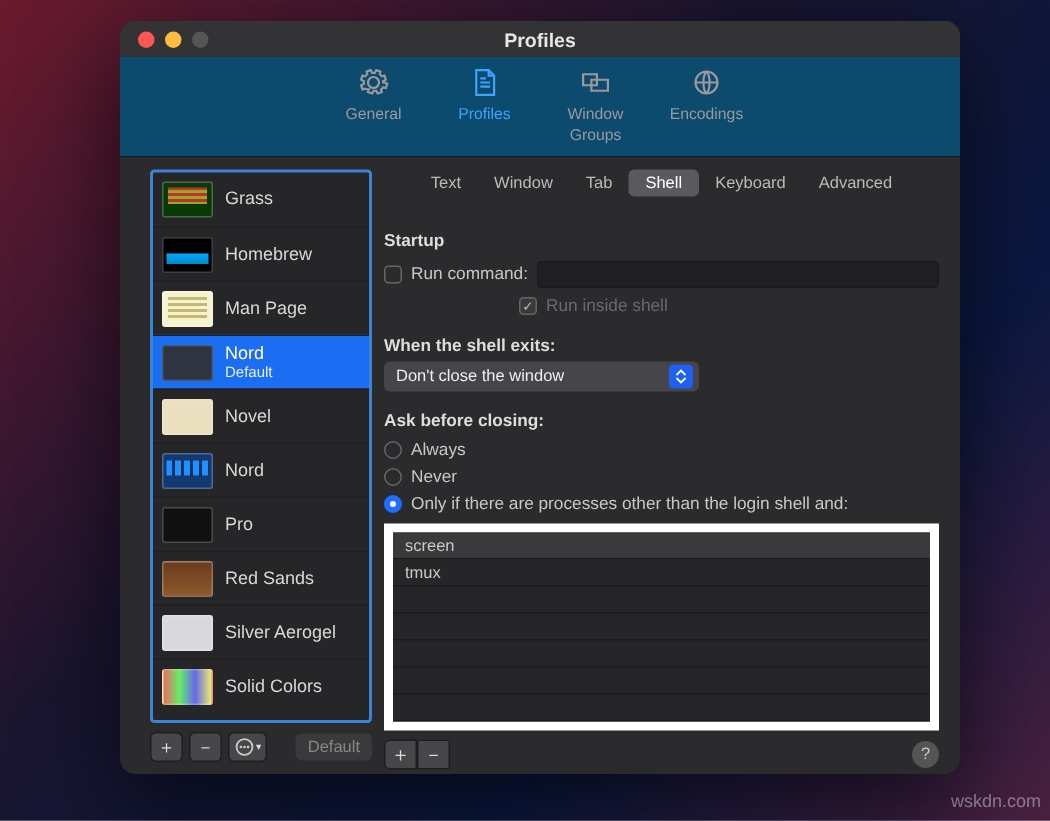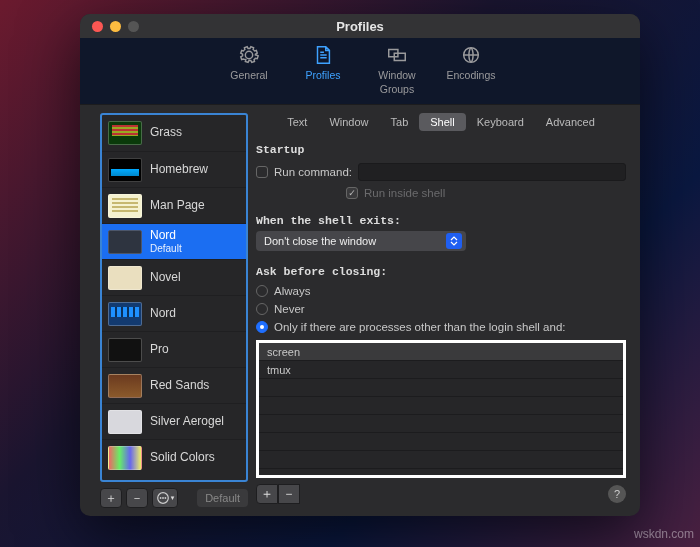--- a/index.html
+++ b/index.html
@@ -41,21 +41,21 @@
   .tl-min { background: #fdbc40; }
   .tl-max { background: #555; }
   .title {
     position: absolute; left: 0; right: 0; text-align: center;
     font-size: 13px; font-weight: 600; color: #e6e6e6;
     pointer-events: none;
   }
   .toolbar {
     display: flex; justify-content: center; gap: 0;
     padding: 4px 0 6px;
-    background: #0f172a;
+    background: #0c4a6e;
     border-bottom: 1px solid #1c1c1e;
   }
   .tool {
     width: 74px; text-align: center; color: #9a9a9c; cursor: pointer;
     padding: 2px 0;
     border-radius: 4px;
   }
   .tool.active { color: #3ea2ff; }
   .tool svg { width: 22px; height: 22px; display: block; margin: 0 auto 2px; }
   .tool span { font-size: 10.5px; }
@@ -124,21 +124,21 @@
   }
   .tabbar {
     display:flex; justify-content:center; gap:0;
     margin-bottom:10px;
   }
   .tab {
     padding:3px 11px; font-size:11px; color:#bbb;
     cursor:pointer; border-radius:4px;
   }
   .tab.active { background:#5a5a5e; color:#fff;}
-  .section-title { font-size:11.5px; font-weight:600; color:#ddd; margin:2px 0 4px;font-family:Liberation Mono, monospace;}
+  .section-title { font-size:11.5px; font-weight:600; color:#ddd; margin:14px 0 4px;}
   .row { display:flex; align-items:center; gap:6px; margin:3px 0; font-size:11.5px;}
   .chk {
     width:12px; height:12px; border:1px solid #666; border-radius:3px;
     display:inline-flex; align-items:center; justify-content:center; flex-shrink:0;
   }
   .chk.on { background:#3a3a3c; }
   .chk.on::after { content:"✓"; font-size:9px; color:#bbb; }
   .disabled { color:#6a6a6c; }
   .cmd-input {
     flex:1; height:18px; background:#202022; border:1px solid #1a1a1c; border-radius:3px;
@@ -158,21 +158,21 @@
   .select .arrow svg { width:8px; height:5px; }
   .radio {
     width:12px; height:12px; border-radius:50%; border:1px solid #666;
     display:inline-flex; align-items:center; justify-content:center; flex-shrink:0;
   }
   .radio.on { border-color:#1f6fff; background:#1f6fff; }
   .radio.on::after { content:""; width:4px; height:4px; background:#fff; border-radius:50%; }
   .process-list {
     margin-top:4px;
     height: 140px;
-    border:3px solid #ffffff;
+    border:6px solid #ffffff;
     background:#262628;
     display:flex; flex-direction:column;
   }
   .process-list .prow {
     padding:3px 8px; font-size:11px; height:18px;
     border-bottom:1px solid #1c1c1e;
   }
   .process-list .prow:nth-child(1){ background:#3a3a3c;}
   .process-list .prow.empty { color:transparent; }
   .bottom-controls {

